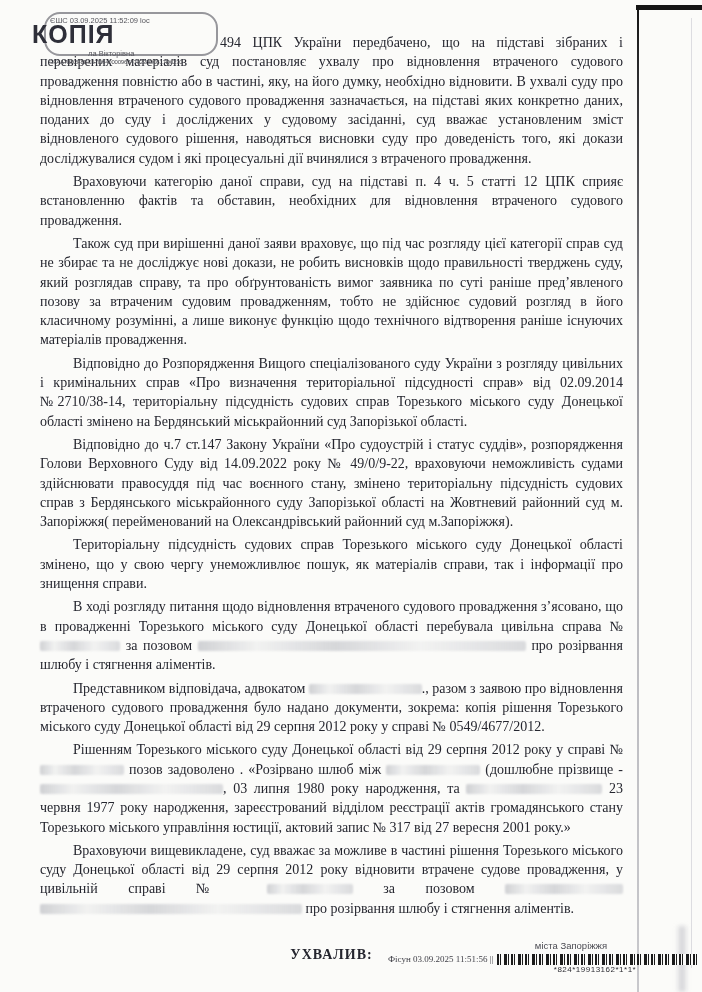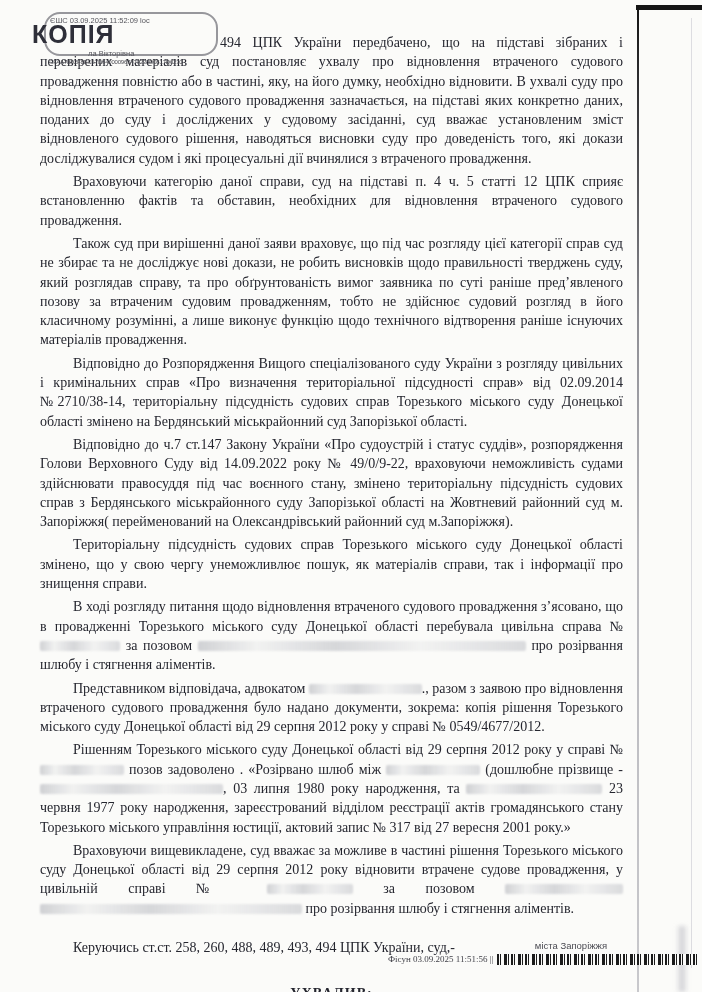--- a/index.html
+++ b/index.html
@@ -87,25 +87,25 @@
       <p class="par first"><span class="stamp-gap" style="width: 180px;"></span>494 ЦПК України передбачено, що на підставі зібраних і перевірених матеріалів суд постановляє ухвалу про відновлення втраченого судового провадження повністю або в частині, яку, на його думку, необхідно відновити. В ухвалі суду про відновлення втраченого судового провадження зазначається, на підставі яких конкретно даних, поданих до суду і досліджених у судовому засіданні, суд вважає установленим зміст відновленого судового рішення, наводяться висновки суду про доведеність того, які докази досліджувалися судом і які процесуальні дії вчинялися з втраченого провадження.</p>
       <p class="par">Враховуючи категорію даної справи, суд на підставі п. 4 ч. 5 статті 12 ЦПК сприяє встановленню фактів та обставин, необхідних для відновлення втраченого судового провадження.</p>
       <p class="par">Також суд при вирішенні даної заяви враховує, що під час розгляду цієї категорії справ суд не збирає та не досліджує нові докази, не робить висновків щодо правильності тверджень суду, який розглядав справу, та про обґрунтованість вимог заявника по суті раніше пред’явленого позову за втраченим судовим провадженням, тобто не здійснює судовий розгляд в його класичному розумінні, а лише виконує функцію щодо технічного відтворення раніше існуючих матеріалів провадження.</p>
       <p class="par">Відповідно до Розпорядження Вищого спеціалізованого суду України з розгляду цивільних і кримінальних справ «Про визначення територіальної підсудності справ» від 02.09.2014 №2710/38-14, територіальну підсудність судових справ Торезького міського суду Донецької області змінено на Бердянський міськрайонний суд Запорізької області.</p>
       <p class="par">Відповідно до ч.7 ст.147 Закону України «Про судоустрій і статус суддів», розпорядження Голови Верховного Суду від 14.09.2022 року № 49/0/9-22, враховуючи неможливість судами здійснювати правосуддя під час воєнного стану, змінено територіальну підсудність судових справ з Бердянського міськрайонного суду Запорізької області на Жовтневий районний суд м. Запоріжжя( перейменований на Олександрівський районний суд м.Запоріжжя).</p>
       <p class="par">Територіальну підсудність  судових справ Торезького міського суду Донецької області змінено, що у свою чергу  унеможливлює пошук, як матеріалів справи, так і інформації про знищення справи.</p>
       <p class="par">В ході розгляду питання щодо відновлення втраченого судового провадження з’ясовано, що в провадженні Торезького міського суду Донецької області перебувала цивільна справа № <span class="redacted" style="width: 80px;"></span> за позовом <span class="redacted" style="width: 328px;"></span> про розірвання шлюбу і стягнення аліментів.</p>
       <p class="par">Представником відповідача, адвокатом <span class="redacted" style="width: 113px;"></span>., разом з заявою про відновлення втраченого судового провадження було надано документи, зокрема: копія рішення Торезького міського суду Донецької області від 29 серпня 2012 року у справі № 0549/4677/2012.</p>
       <p class="par">Рішенням Торезького міського суду Донецької області від 29 серпня 2012 року у справі № <span class="redacted" style="width: 84px;"></span> позов задоволено . «Розірвано шлюб між <span class="redacted" style="width: 94px;"></span> (дошлюбне прізвище - <span class="redacted" style="width: 183px;"></span>, 03 липня 1980 року народження, та <span class="redacted" style="width: 136px;"></span> 23 червня 1977 року народження, зареєстрований відділом реєстрації актів громадянського стану Торезького міського управління юстиції, актовий запис № 317 від 27 вересня 2001 року.»</p>
       <p class="par">Враховуючи вищевикладене, суд вважає за можливе в частині рішення Торезького міського суду Донецької області від 29 серпня 2012 року  відновити втрачене судове провадження, у цивільній справі № <span class="redacted" style="width: 86px;"></span> за позовом <span class="redacted" style="width: 118px;"></span> <span class="redacted" style="width: 262px;"></span> про розірвання шлюбу і стягнення аліментів.</p>
-      <p class="par space-before">Керуючись ст.ст. 258, 260, 488, 489, 493, 494 ЦПК України, суд,-</p>
       <p class="par heading">УХВАЛИВ:</p>
     </div>
 
   <div class="footer">
     <div class="court">міста Запоріжжя</div>
     <div class="barcode-row">
       <span class="signer">Фісун 03.09.2025 11:51:56 ||</span>
       <span class="barcode"></span>
     </div>
+    <div class="barcode-text">*824*19913162*1*1*</div>
   </div>
 
 </div>
 
 </body></html>

